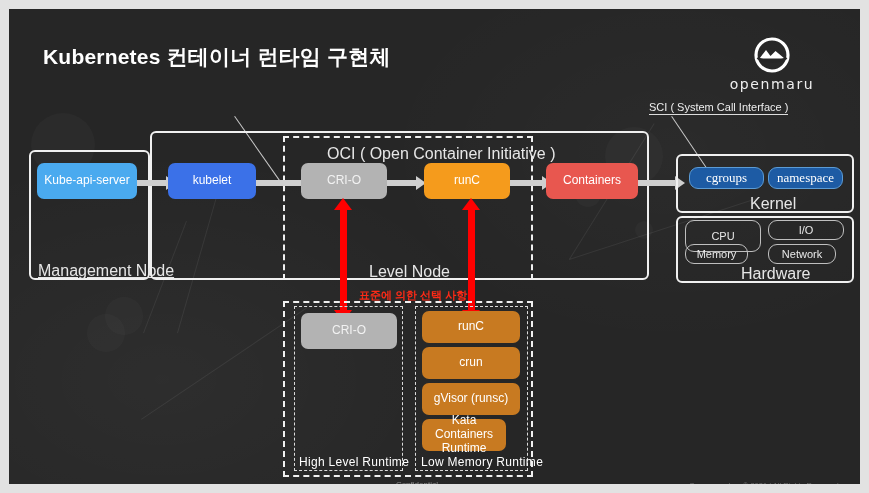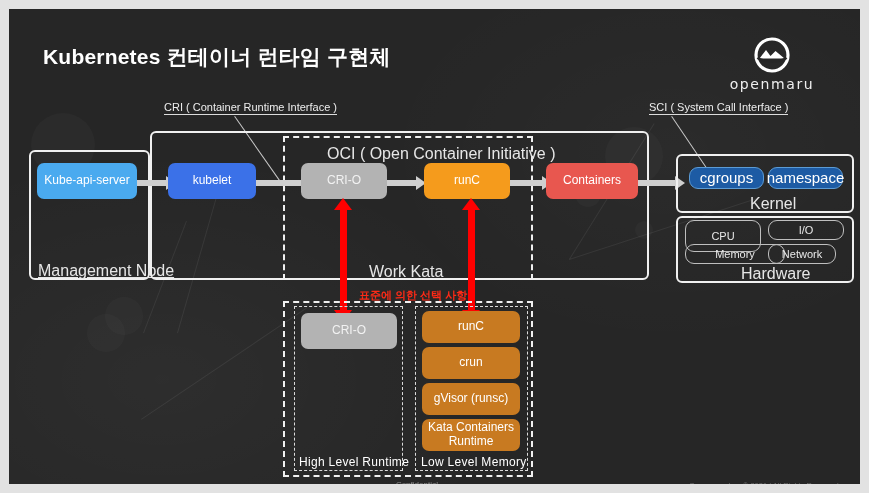--- a/index.html
+++ b/index.html
@@ -53,21 +53,21 @@
     color: #fff; font-size: 12px;
     line-height: 1.15;
     box-sizing: border-box;
   }
   .n-lightblue { background: #4aaaef; }
   .n-blue      { background: #3b71e8; }
   .n-gray      { background: #b3b3b3; color:#f2f2f2; }
   .n-orange    { background: #f59b1c; }
   .n-red       { background: #e8574f; }
   .n-darkorange{ background: #c87a21; }
-  .n-darkblue  { background: #1d5ba4; border:1px solid #5b9bd5; border-radius: 9px; font-size: 15px;}
+  .n-darkblue  { background: #1d5ba4; border:1px solid #5b9bd5; border-radius: 9px; font-size: 13px; font-family: Liberation Serif, serif;}
   .n-outline   { background: transparent; border:1px solid #bfbfbf; color:#e8e8e8; border-radius: 9px; font-size: 11px;}
 
   
   .frame {
     position: absolute;
     border: 2px solid #f0f0f0;
     border-radius: 6px;
     box-sizing: border-box;
   }
   .frame-dashed {
@@ -160,33 +160,32 @@
 
     <div id="logo">
       <svg class="mark" width="36" height="36" viewBox="0 0 36 36" aria-hidden="true">
         <circle cx="18" cy="18" r="16" fill="none" stroke="#ffffff" stroke-width="3.2"></circle>
         <path d="M5.5 21.5 L12 13 L16.5 19 L21.5 14 L30.5 21.5 Z" fill="#ffffff"></path>
         <path d="M3.5 20.8 C9 25.5, 27 25.5, 32.5 20.8" fill="none" stroke="#262626" stroke-width="2.6"></path>
       </svg>
       <span class="wordmark">openmaru</span>
     </div>
 
-    <div class="callout" style="left:155px; top:92px;">CRI ( Container Runtime Interface )</div>
     <div class="leader" style="left:226px; top:107px; width:88px; transform: rotate(55deg);"></div>
     <div class="leaderdot" style="left:274px; top:172px;"></div>
 
     <div class="callout" style="left:640px; top:92px;">SCI ( System Call Interface )</div>
     <div class="leader" style="left:663px; top:107px; width:82px; transform: rotate(56deg);"></div>
     <div class="leaderdot" style="left:706px; top:172px;"></div>
 
     <div class="frame" style="left:20px; top:141px; width:121px; height:130px;"></div>
     <div class="frame-label" style="left:29px; top:253px;text-decoration:underline;">Management Node</div>
 
     <div class="frame" style="left:141px; top:122px; width:499px; height:149px;"></div>
-    <div class="frame-label" style="left:360px; top:254px;">Work Kata</div>
+    <div class="frame-label" style="left:360px; top:254px;">Level Node</div>
 
     <div class="frame-dashed" style="left:274px; top:127px; width:250px; height:144px;"></div>
     <div class="frame-label" style="left:318px; top:136px;">OCI ( Open Container Initiative )</div>
 
     <div class="arrow-h" style="left:126px; top:171px; width:32px;"></div>
     <div class="arrow-h" style="left:246px; top:171px; width:48px;"></div>
     <div class="arrow-h" style="left:375px; top:171px; width:33px;"></div>
     <div class="arrow-h" style="left:500px; top:171px; width:34px;"></div>
     <div class="arrow-h" style="left:629px; top:171px; width:38px;"></div>
 
@@ -215,21 +214,21 @@
     </div>
     <div class="frame-label" style="left:741px; top:186px;">Kernel</div>
 
     <div class="frame" style="left:667px; top:207px; width:178px; height:67px;"></div>
     <div class="node n-outline" style="left:676px; top:211px; width:76px; height:32px;">
       <span>CPU</span>
     </div>
     <div class="node n-outline" style="left:759px; top:211px; width:76px; height:20px;">
       <span>I/O</span>
     </div>
-    <div class="node n-outline" style="left:676px; top:235px; width:100px; height:20px;">
+    <div class="node n-outline" style="left:676px; top:235px; width:63px; height:20px;">
       <span>Memory</span>
     </div>
     <div class="node n-outline" style="left:759px; top:235px; width:68px; height:20px;">
       <span>Network</span>
     </div>
     <div class="frame-label" style="left:732px; top:256px;">Hardware</div>
 
     <div class="arrow-up" style="left:331px; top:200px; height:82px;"></div>
     <div class="arrow-down" style="left:331px; top:282px; height:20px;"></div>
     <div class="arrow-up" style="left:459px; top:200px; height:82px;"></div>
@@ -248,22 +247,22 @@
     <div class="frame-dashed-thin" style="left:406px; top:297px; width:113px; height:165px;"></div>
     <div class="node n-darkorange" style="left:413px; top:302px; width:98px; height:32px;">
       <span>runC</span>
     </div>
     <div class="node n-darkorange" style="left:413px; top:338px; width:98px; height:32px;">
       <span>crun</span>
     </div>
     <div class="node n-darkorange" style="left:413px; top:374px; width:98px; height:32px;">
       <span>gVisor (runsc)</span>
     </div>
-    <div class="node n-darkorange" style="left:413px; top:410px; width:98px; height:32px; padding:0 4px;">
+    <div class="node n-darkorange" style="left:413px; top:410px; width:84px; height:32px; padding:0 4px;">
       <span>Kata Containers Runtime</span>
     </div>
-    <div class="frame-label bold" style="left:412px; top:446px;">Low Level Memory</div>
+    <div class="frame-label bold" style="left:412px; top:446px;">Low Memory Runtime</div>
 
     <div id="confidential" style="left:382px; top:471px;">- Confidential -</div>
     <div id="copyright" style="left:680px; top:472px;">Openmaru, Inc. © 2021 | All Rights Reserved.</div>
 
   </div>
 </div>
 
 </body></html>

